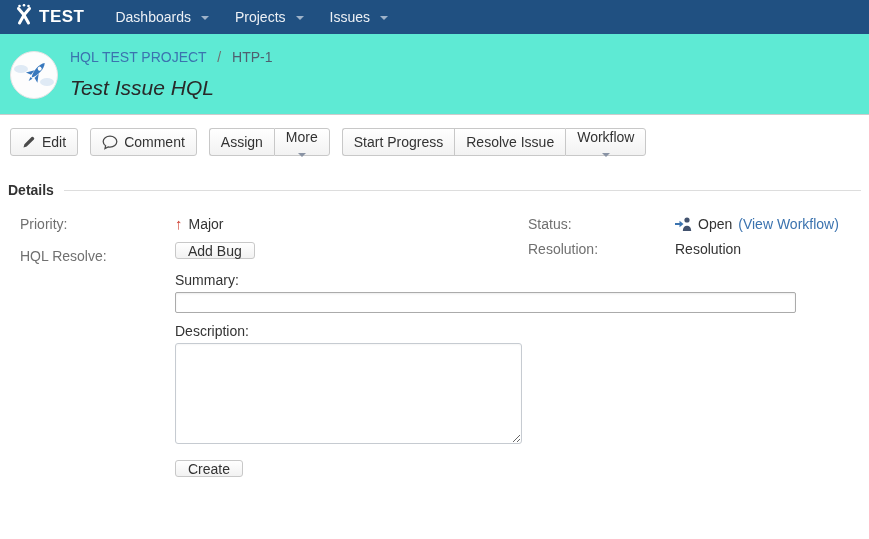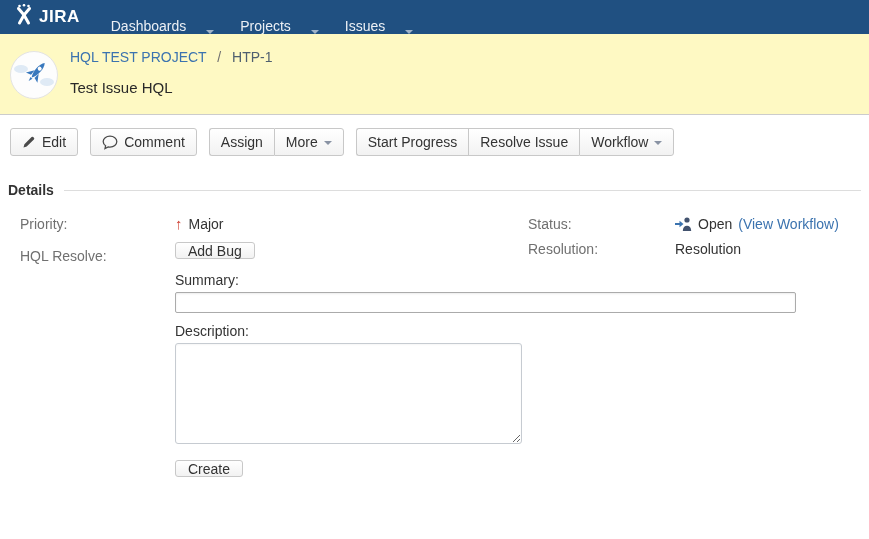--- a/index.html
+++ b/index.html
@@ -15,64 +15,65 @@
     height:34px; background:#205081; display:flex; align-items:center;
     padding:0 10px;
   }
   .logo {
     display:flex; align-items:center; gap:5px; color:#fff;
     font-weight:bold; font-size:17px; letter-spacing:0.5px;
     margin:0 18px 0 4px; cursor:pointer;
   }
   .nav-item {
     color:#ecf0f5; padding:0 13px; height:34px; display:flex;
-    align-items:flex-end; gap:20px; cursor:pointer; font-size:14px;
+    align-items:center; gap:10px; cursor:pointer; font-size:14px;
   }
   .caret {
     width:0; height:0; display:inline-block;
     border-left:4px solid transparent; border-right:4px solid transparent;
     border-top:4px solid #9fb3c9; margin-top:2px;
   }
   .btn-create-issue {
     background:#3572b0; color:#fff; font-weight:bold; font-size:14px;
     border:1px solid #2a67a5; border-radius:3px; padding:5px 11px;
     margin-left:14px; cursor:pointer; font-family:inherit;
   }
 
   
   .page-header {
-    background:#fef9c3; border-bottom:1px solid #cccccc;
+    background:#5eead4; border-bottom:1px solid #cccccc;
     padding:12px 10px 11px; display:flex; align-items:center; gap:12px;
     height:81px;
   }
   .avatar { width:48px; height:48px; flex-shrink:0; }
   .breadcrumb { font-size:14px; line-height:17px; }
   .breadcrumb a { text-decoration:none; cursor:pointer; }
   .bc-project { color:#3b73af; }
   .bc-sep { color:#707070; margin:0 7px; }
   .bc-key { color:#4f5f6f; }
   .issue-title {
-    font-size:15px; font-weight:400; color:#292929; margin:9px 0 0;
+    font-size:21px; font-weight:400; color:#292929; margin:9px 0 0;
     line-height:25px;
+    font-style:italic;
   }
 
   
   .toolbar { padding:13px 10px 14px; display:flex; gap:12px;align-items:flex-end; }
   .btn {
     display:inline-flex; align-items:center; gap:6px;
     background:linear-gradient(#ffffff,#f2f2f2);
     border:1px solid #c8c8c8; border-radius:3px;
     color:#333; font-size:14px; font-family:inherit;
     padding:0 11px; height:28px; cursor:pointer; white-space:nowrap;
   }
   .btn .caret { border-top-color:#8993a4; }
   .btn-group { display:inline-flex; }
   .btn-group .btn { border-radius:0; border-right-width:0; }
   .btn-group .btn:first-child { border-radius:3px 0 0 3px; }
-  .btn-group .btn:last-child { border-radius:0 3px 3px 0; border-right-width:1px; }
+  .btn-group .btn:last-child { border-radius:0 3px 3px 0; border-right-width:1px;flex-direction:column; }
 
   
   .details { padding:12px 8px 0; }
   .details-header { display:flex; align-items:center; gap:10px; }
   .details-title { font-size:14px; font-weight:bold; color:#333; margin:0; }
   .details-rule { flex:1; height:1px; background:#dddddd; }
 
   .details-body { position:relative; margin-top:13px; padding-left:12px; }
   .field-row { display:flex; align-items:center; height:25px; }
   .field-row.row-top { align-items:flex-start; height:auto; margin-top:6px; }
@@ -119,21 +120,21 @@
           <path d="M10 11 L4.5 4.5"></path>
             <path d="M10 11 L15.5 4.5"></path>
           <path d="M10 11 L5.5 19"></path>
             <path d="M10 11 L14.5 19"></path>
         </g>
         <circle cx="5.5" cy="2" r="1.3" fill="#ffffff"></circle>
         <circle cx="10" cy="1.2" r="1.3" fill="#ffffff"></circle>
         <circle cx="14.5" cy="2" r="1.3" fill="#ffffff"></circle>
       </svg>
     </span>
-    <span>JIRA</span>
+    <span>TEST</span>
   </div>
 
   <div class="nav-item">
     <span>Dashboards</span>
     <span class="caret"></span>
   </div>
   <div class="nav-item">
     <span>Projects</span>
     <span class="caret"></span>
   </div>

